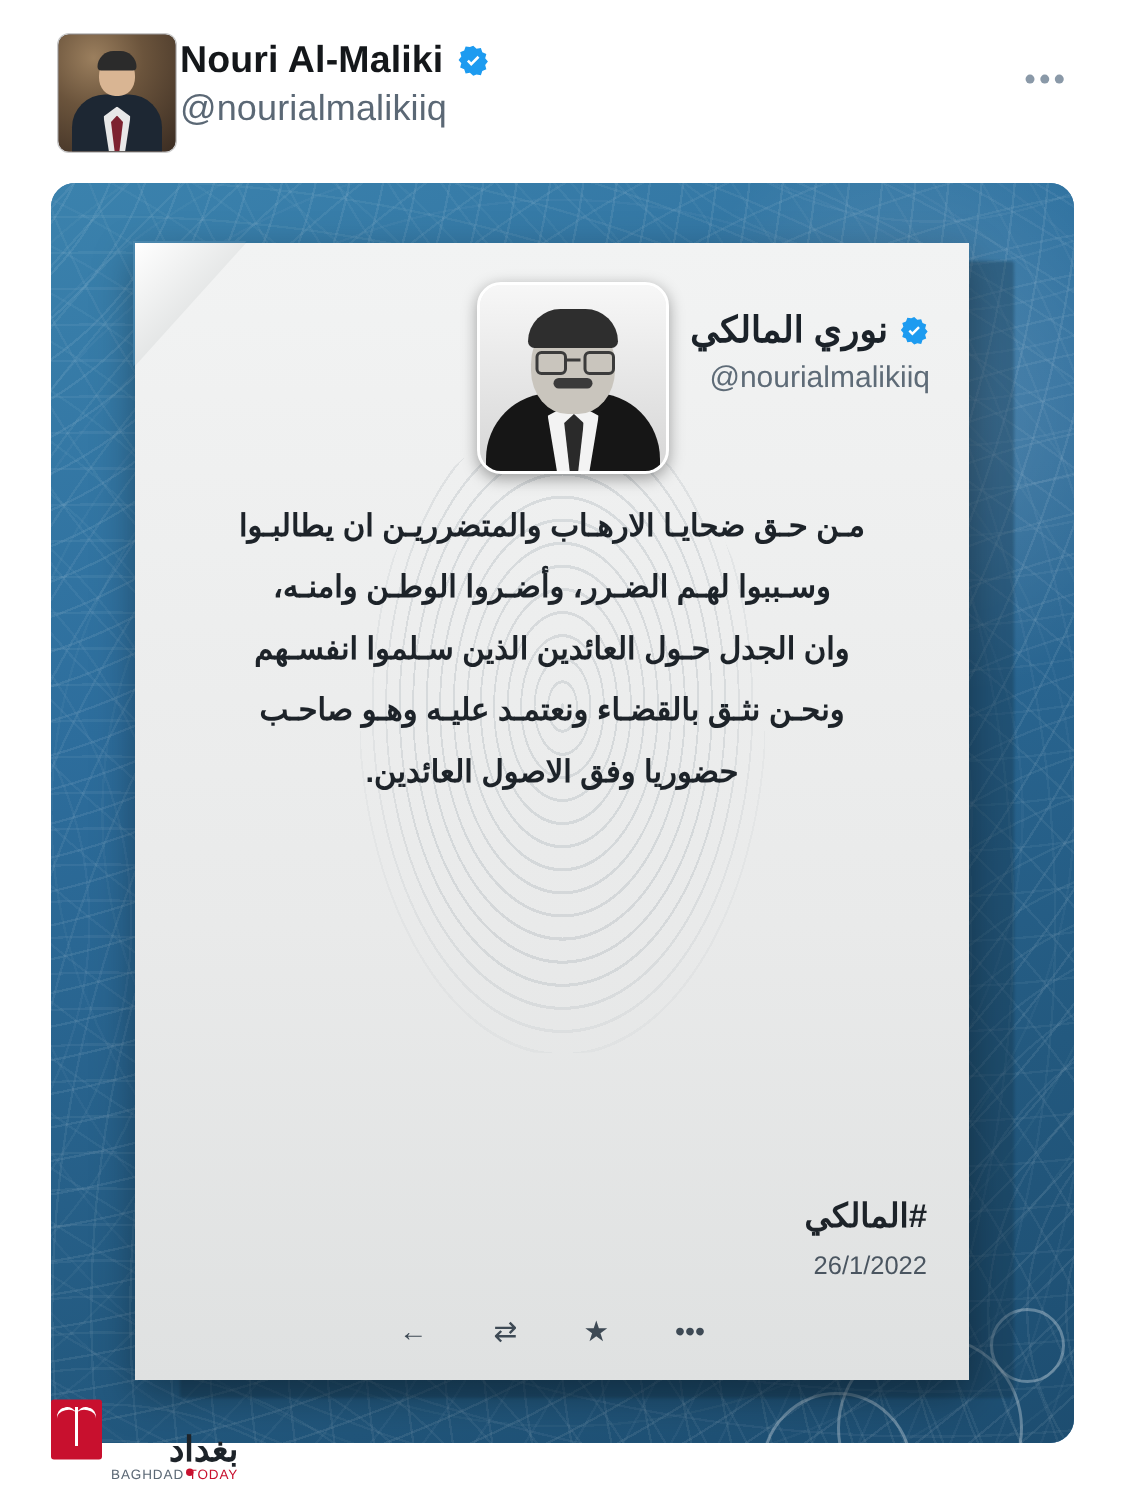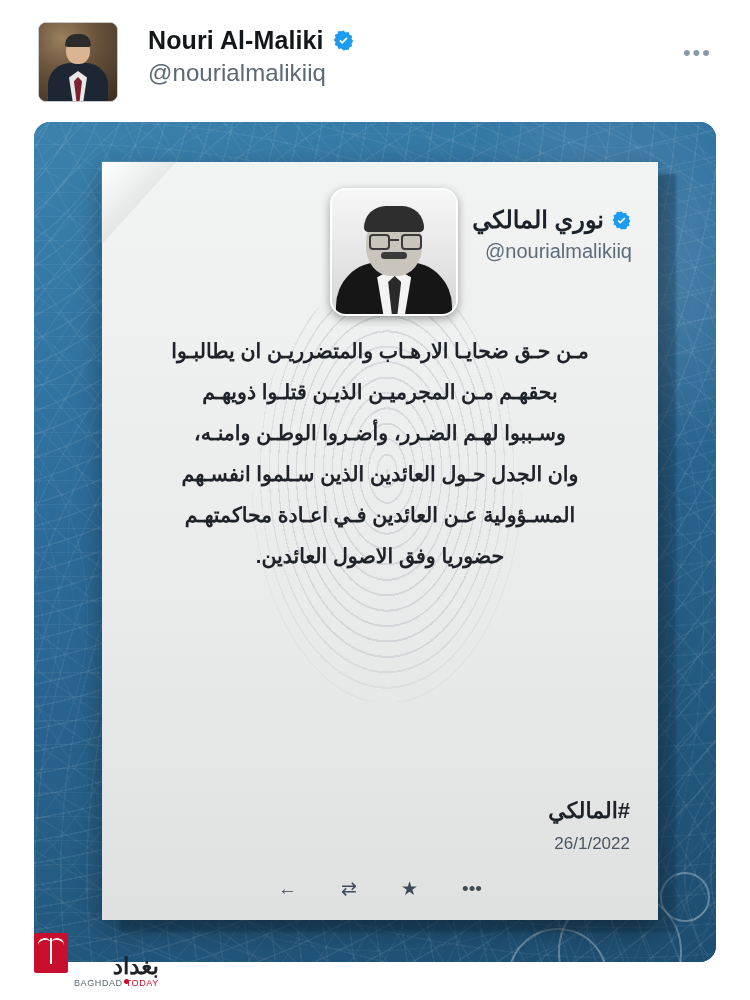--- a/index.html
+++ b/index.html
@@ -83,21 +83,21 @@
     left: 50%;
     bottom: 0;
     width: 8px;
     height: 24px;
     margin-left: -4px;
     background: #7d2230;
     clip-path: polygon(50% 0, 100% 18%, 70% 100%, 30% 100%, 0 18%);
   }
 
   .names {
-    margin-left: 30px;
+    margin-left: 2px;
     padding-top: 4px;
   }
   .name-row {
     display: flex;
     align-items: center;
     gap: 8px;
   }
   .display-name {
     font-size: 25px;
     font-weight: bold;
@@ -179,21 +179,21 @@
     left: 86px;
     top: 52px;
     width: 556px;
     height: 758px;
     background: rgba(20,50,70,0.35);
     border-radius: 2px;
     filter: blur(1px);
   }
   .paper {
     position: absolute;
-    left: 68px;
+    left: 56px;
     top: 40px;
     width: 556px;
     height: 758px;
     background: linear-gradient(180deg, #f2f3f3 0%, #e9eaea 60%, #dfe1e1 100%);
     box-shadow: 0 10px 26px rgba(0,0,0,0.35);
   }
   
   .curl {
     position: absolute;
     left: 0;
@@ -507,24 +507,23 @@
             </svg>
           </span>
           <span class="paper-name">نوري المالكي</span>
         </div>
         <div class="paper-handle">@nourialmalikiiq</div>
       </div>
     </div>
 
     <div class="paper-body">
       <p>مـن حـق ضحايـا الارهـاب والمتضرريـن ان يطالبـوا</p>
-      <p>بحقهـم مـن المجرميـن الذيـن قتلـوا ذويهـم</p>
       <p>وسـببوا لهـم الضـرر، وأضـروا الوطـن وامنـه،</p>
       <p>وان الجدل حـول العائدين الذين سـلموا انفسـهم</p>
-      <p>المسـؤولية عـن العائدين فـي اعـادة محاكمتهـم</p>
+      <p>ونحـن نثـق بالقضـاء ونعتمـد عليـه وهـو صاحـب</p>
       <p>حضوريا وفق الاصول العائدين.</p>
     </div>
 
     <div class="hashtag">#المالكي</div>
     <div class="date">26/1/2022</div>
 
     <div class="actions">
       <span>←</span>
       <span>⇄</span>
       <span>★</span>

